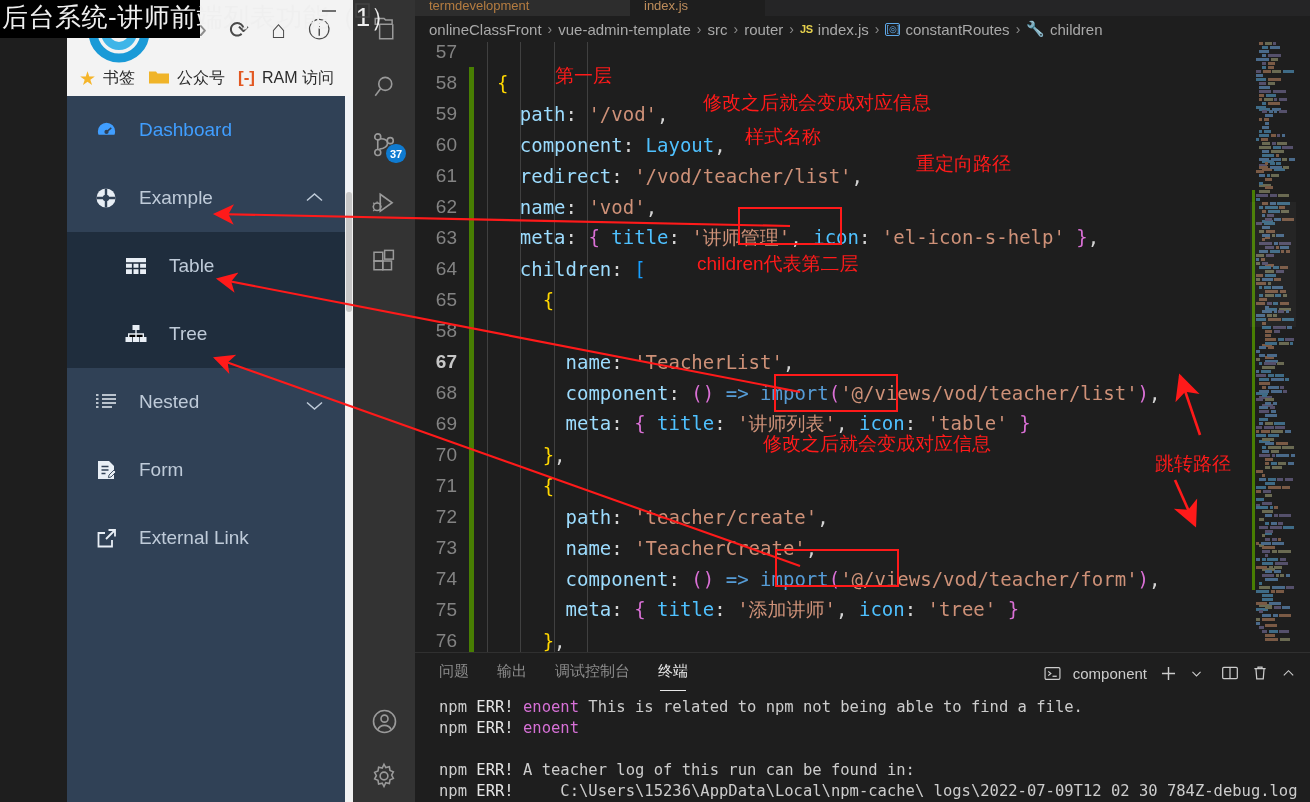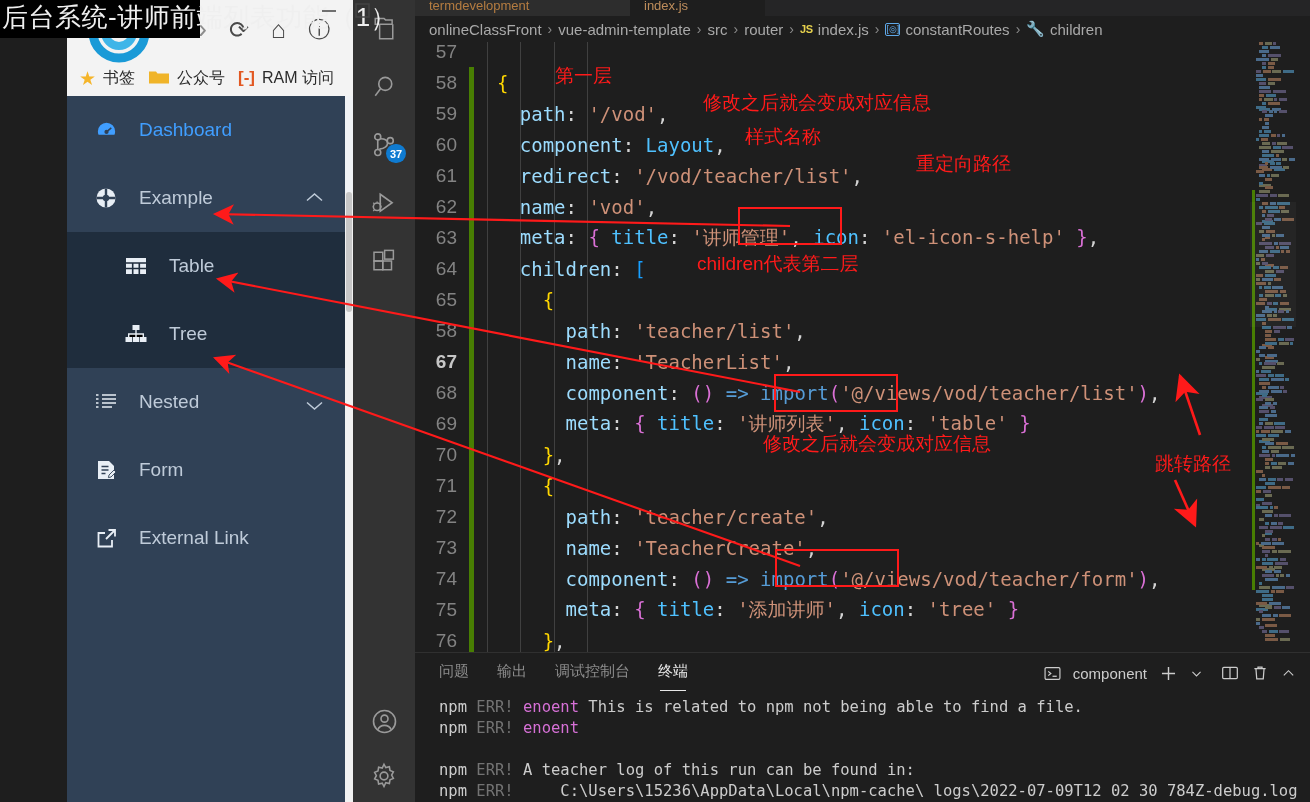--- a/index.html
+++ b/index.html
@@ -170,21 +170,21 @@
   .pa-btn { display:flex; align-items:center; justify-content:center; cursor:default; }
   .term-body {
     position:absolute; left:0; top:40px; right:0; bottom:0;
     padding: 4px 0 0 24px; overflow:hidden;
   }
   .term-line {
     font-family:"DejaVu Sans Mono", monospace; font-size: 15.5px;
     color: #cccccc; line-height: 21px; white-space: pre;
   }
   .tc-npm { color: #cccccc; }
-  .tc-err { color: #737373; }
+  .tc-err { color: #e5e5e5; }
   .tc-enoent { color: #d670d6; }
 
   
   .browser {
     position: absolute; left: 67px; top: 0; width: 286px; height: 802px;
     background: #f1f1f1;
     overflow: hidden;
   }
   .br-chrome {
     position:absolute; left:0; top:0; right:0; height: 96px; background:#f3f3f3;
@@ -293,21 +293,21 @@
         <div class="code-scroll" id="code-lines">
             <div class="code-line"><div class="ln">57</div><div class="gutter-green" style="background: transparent;"></div><div class="code-text"></div></div>
             <div class="code-line"><div class="ln">58</div><div class="gutter-green"></div><div class="code-text"><span class="t-white">  </span><span class="t-brace1">{</span></div></div>
             <div class="code-line"><div class="ln">59</div><div class="gutter-green"></div><div class="code-text"><span class="t-white">    </span><span class="t-key">path</span><span class="t-punc">: </span><span class="t-str">'/vod'</span><span class="t-punc">,</span></div></div>
             <div class="code-line"><div class="ln">60</div><div class="gutter-green"></div><div class="code-text"><span class="t-white">    </span><span class="t-key">component</span><span class="t-punc">: </span><span class="t-type">Layout</span><span class="t-punc">,</span></div></div>
             <div class="code-line"><div class="ln">61</div><div class="gutter-green"></div><div class="code-text"><span class="t-white">    </span><span class="t-key">redirect</span><span class="t-punc">: </span><span class="t-str">'/vod/teacher/list'</span><span class="t-punc">,</span></div></div>
             <div class="code-line"><div class="ln">62</div><div class="gutter-green"></div><div class="code-text"><span class="t-white">    </span><span class="t-key">name</span><span class="t-punc">: </span><span class="t-str">'vod'</span><span class="t-punc">,</span></div></div>
             <div class="code-line"><div class="ln">63</div><div class="gutter-green"></div><div class="code-text"><span class="t-white">    </span><span class="t-key">meta</span><span class="t-punc">: </span><span class="t-brace2">{</span><span class="t-white"> </span><span class="t-type">title</span><span class="t-punc">: </span><span class="t-str">'讲师管理'</span><span class="t-punc">, </span><span class="t-type">icon</span><span class="t-punc">: </span><span class="t-str">'el-icon-s-help'</span><span class="t-white"> </span><span class="t-brace2">}</span><span class="t-punc">,</span></div></div>
             <div class="code-line"><div class="ln">64</div><div class="gutter-green"></div><div class="code-text"><span class="t-white">    </span><span class="t-key">children</span><span class="t-punc">: </span><span class="t-brace3">[</span></div></div>
             <div class="code-line"><div class="ln">65</div><div class="gutter-green"></div><div class="code-text"><span class="t-white">      </span><span class="t-brace1">{</span></div></div>
-            <div class="code-line"><div class="ln">58</div><div class="gutter-green"></div><div class="code-text"><span class="t-white">        </span><span class="t-key">path</span><span class="t-punc">: </span><span class="t-str">'teacher/list'</span><span class="t-punc">,</span></div></div>
+            <div class="code-line"><div class="ln">58</div><div class="gutter-green"></div></div>
             <div class="code-line"><div class="ln cur">67</div><div class="gutter-green"></div><div class="code-text"><span class="t-white">        </span><span class="t-key">name</span><span class="t-punc">: </span><span class="t-str">'TeacherList'</span><span class="t-punc">,</span></div></div>
             <div class="code-line"><div class="ln">68</div><div class="gutter-green"></div><div class="code-text"><span class="t-white">        </span><span class="t-key">component</span><span class="t-punc">: </span><span class="t-brace2">(</span><span class="t-brace2">)</span><span class="t-white"> </span><span class="t-arrow">=&gt;</span><span class="t-white"> </span><span class="t-imp">import</span><span class="t-brace2">(</span><span class="t-str">'@/views/vod/teacher/list'</span><span class="t-brace2">)</span><span class="t-punc">,</span></div></div>
             <div class="code-line"><div class="ln">69</div><div class="gutter-green"></div><div class="code-text"><span class="t-white">        </span><span class="t-key">meta</span><span class="t-punc">: </span><span class="t-brace2">{</span><span class="t-white"> </span><span class="t-type">title</span><span class="t-punc">: </span><span class="t-str">'讲师列表'</span><span class="t-punc">, </span><span class="t-type">icon</span><span class="t-punc">: </span><span class="t-str">'table'</span><span class="t-white"> </span><span class="t-brace2">}</span></div></div>
             <div class="code-line"><div class="ln">70</div><div class="gutter-green"></div><div class="code-text"><span class="t-white">      </span><span class="t-brace1">}</span><span class="t-punc">,</span></div></div>
             <div class="code-line"><div class="ln">71</div><div class="gutter-green"></div><div class="code-text"><span class="t-white">      </span><span class="t-brace1">{</span></div></div>
             <div class="code-line"><div class="ln">72</div><div class="gutter-green"></div><div class="code-text"><span class="t-white">        </span><span class="t-key">path</span><span class="t-punc">: </span><span class="t-str">'teacher/create'</span><span class="t-punc">,</span></div></div>
             <div class="code-line"><div class="ln">73</div><div class="gutter-green"></div><div class="code-text"><span class="t-white">        </span><span class="t-key">name</span><span class="t-punc">: </span><span class="t-str">'TeacherCreate'</span><span class="t-punc">,</span></div></div>
             <div class="code-line"><div class="ln">74</div><div class="gutter-green"></div><div class="code-text"><span class="t-white">        </span><span class="t-key">component</span><span class="t-punc">: </span><span class="t-brace2">(</span><span class="t-brace2">)</span><span class="t-white"> </span><span class="t-arrow">=&gt;</span><span class="t-white"> </span><span class="t-imp">import</span><span class="t-brace2">(</span><span class="t-str">'@/views/vod/teacher/form'</span><span class="t-brace2">)</span><span class="t-punc">,</span></div></div>
             <div class="code-line"><div class="ln">75</div><div class="gutter-green"></div><div class="code-text"><span class="t-white">        </span><span class="t-key">meta</span><span class="t-punc">: </span><span class="t-brace2">{</span><span class="t-white"> </span><span class="t-type">title</span><span class="t-punc">: </span><span class="t-str">'添加讲师'</span><span class="t-punc">, </span><span class="t-type">icon</span><span class="t-punc">: </span><span class="t-str">'tree'</span><span class="t-white"> </span><span class="t-brace2">}</span></div></div>
             <div class="code-line"><div class="ln">76</div><div class="gutter-green"></div><div class="code-text"><span class="t-white">      </span><span class="t-brace1">}</span><span class="t-punc">,</span></div></div>

